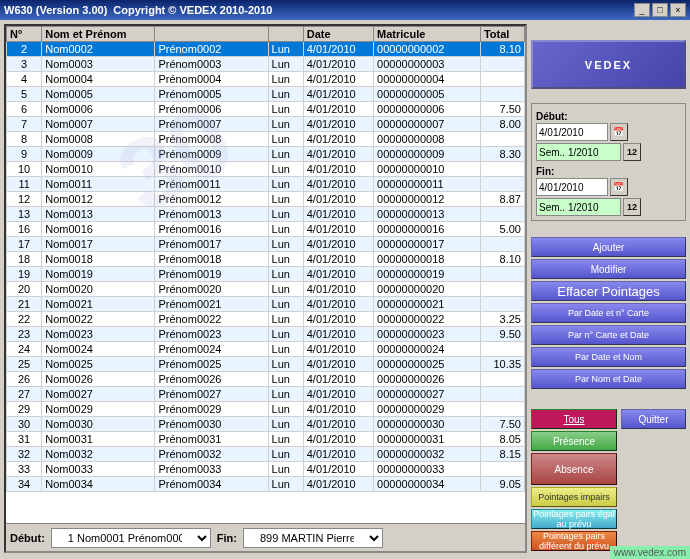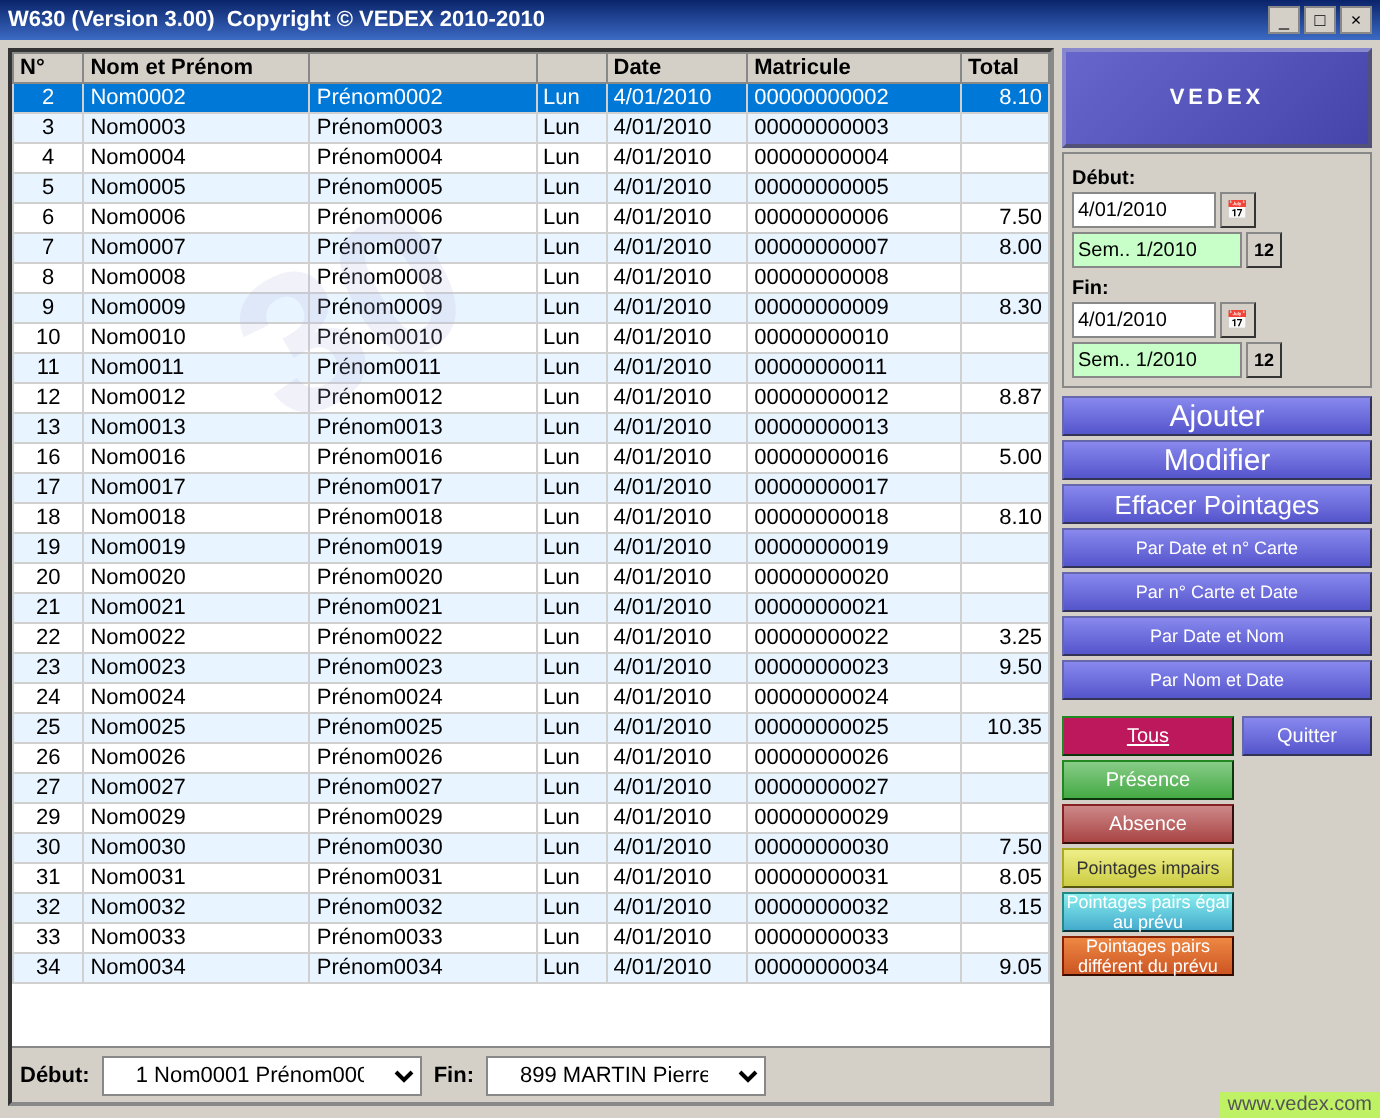--- a/index.html
+++ b/index.html
@@ -101,22 +101,22 @@
       height: 20px;
     }
     .bottom-select-wide { width: 160px; }
     .bottom-select-end { width: 140px; }
 
     
     .right-panel {
       width: 155px;
       display: flex;
       flex-direction: column;
-      margin: 4px 4px 4px 2px;
-      gap: 0;
+      margin: 20px 4px 4px 2px;
+      gap: 12px;
     }
 
     
     .vedex-logo {
       background: linear-gradient(135deg, #6666cc 0%, #4444aa 100%);
       color: white;
       font-size: 22px;
       font-weight: bold;
       text-align: center;
       padding: 8px 4px;
@@ -183,21 +183,21 @@
     }
 
     
     .action-btn {
       background: linear-gradient(to bottom, #8888ee, #5555cc);
       color: white;
       border: 1px outset #6666aa;
       width: 100%;
       height: 20px;
       cursor: pointer;
-      font-size: 15px;
+      font-size: 10px;
       margin-bottom: 2px;
       text-align: center;
       display: flex;
       align-items: center;
       justify-content: center;
     }
 
     .btn-section { margin-top: 4px; }
 
     
@@ -222,21 +222,21 @@
       cursor: pointer;
       font-size: 10px;
       margin-bottom: 2px;
       display: flex; align-items: center; justify-content: center;
     }
     .filter-btn-absence {
       background: linear-gradient(to bottom, #cc8888, #aa4444);
       color: white;
       border: 1px outset #882222;
       width: 100%;
-      height: 20px;
+      height: 32px;
       cursor: pointer;
       font-size: 10px;
       margin-bottom: 2px;
       display: flex; align-items: center; justify-content: center;
     }
     .filter-btn-pointages-impairs {
       background: linear-gradient(to bottom, #eeee88, #cccc44);
       color: #333;
       border: 1px outset #aaaa22;
       width: 100%;
@@ -306,21 +306,21 @@
     }
 
     
     .website-bar {
       position: fixed;
       bottom: 0;
       right: 0;
       font-size: 10px;
       color: #555;
       padding: 1px 4px;
-      background: #bef264;
+      background: #86efac;
     }
 
     
     .table-scroll::-webkit-scrollbar { width: 14px; }
     .table-scroll::-webkit-scrollbar-track { background: #d4d0c8; }
     .table-scroll::-webkit-scrollbar-thumb { background: #888; border: 1px solid #555; }
   </style>
 </head>
 <body>
 

